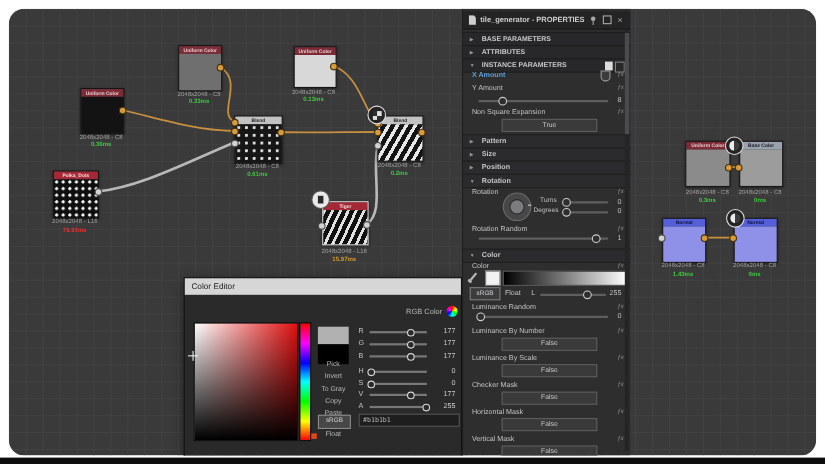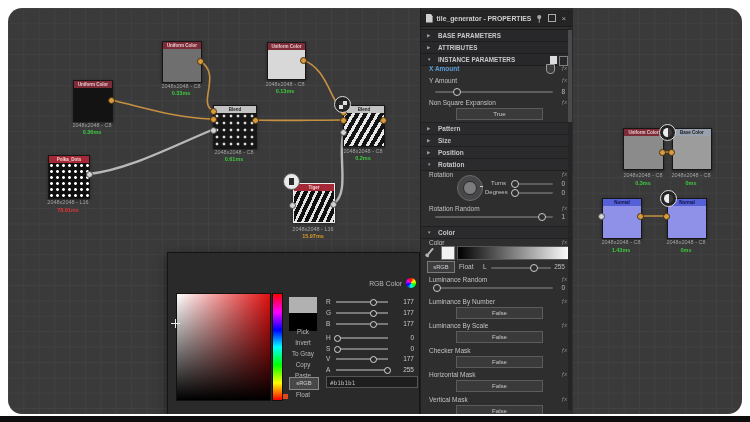--- a/index.html
+++ b/index.html
@@ -213,20 +213,21 @@
     <div class="nb" style="height:32px;background:#8f91e8;"></div>
   </div>
   <div class="nlabel" style="left:643px;top:231px;">2048x2048 - C8</div>
   <div class="ntime" style="left:643px;top:239px;color:#3ec93e;">0ms</div>
   <div class="port" style="left:655px;top:205px;"></div>
   <div class="badge" style="left:652px;top:182px;">
         <div class="halfmoon"></div>
       </div>
 
   <div class="ce">
+    <div class="ce-title">Color Editor</div>
     <div class="sv"></div>
     <div class="svcur"></div>
     <div class="hue"></div>
     <div class="huemark"></div>
     <div class="cswatch" style="top:44px;height:16px;background:#b1b1b1;"></div>
     <div class="cswatch" style="top:60px;height:18px;background:#000;"></div>
     <div class="mode">RGB Color</div>
     <div class="wheel"></div>
 
     <div class="cbtn" style="top:75px;">Pick</div>

